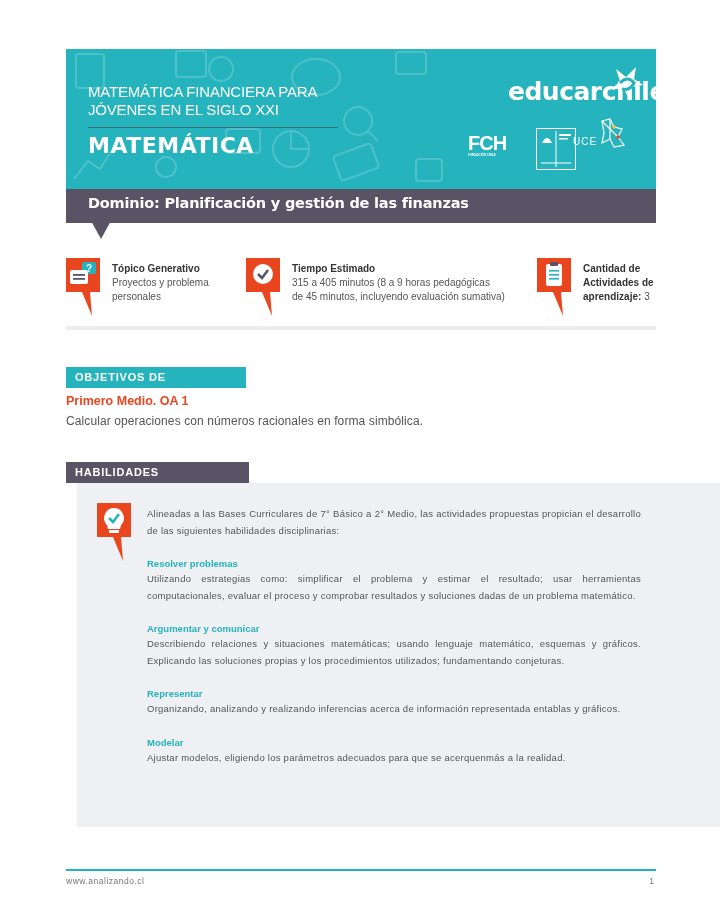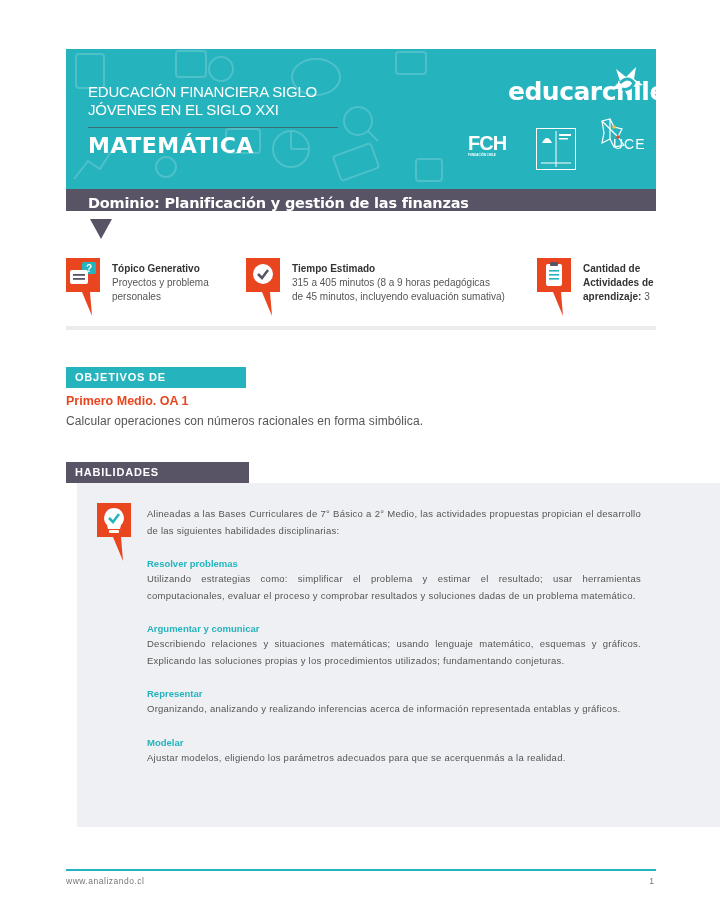--- a/index.html
+++ b/index.html
@@ -31,26 +31,26 @@
   .logo-fch {
     position: absolute; left: 402px; top: 83px; color: #fff;
     font-family: Liberation Sans, sans-serif; font-weight: bold; font-size: 20px; letter-spacing: -1px;
   }
   .logo-fch small { display: block; font-size: 3px; letter-spacing: 0; margin-top: -2px; }
   .logo-gob {
     position: absolute; left: 470px; top: 79px; width: 40px; height: 42px;
     border: 1.5px solid #fff;
   }
   .logo-uce {
-    position: absolute; left: 507px; top: 87px; color: #fff; font-size: 14px; letter-spacing: 1px; margin-left: 40px;
+    position: absolute; left: 507px; top: 87px; color: #fff; font-size: 10px; letter-spacing: 1px;
   }
   .logo-uce-mark { position: absolute; left: 530px; top: 68px; }
 
   .domain-bar {
-    position: absolute; left: 66px; top: 189px; width: 590px; height: 22px;
+    position: absolute; left: 66px; top: 189px; width: 590px; height: 34px;
     background: #595366;
   }
   .domain-bar-text {
     position: absolute; left: 22px; top: 6px; color: #ffffff;
     font-family: "DejaVu Sans", sans-serif; font-weight: bold; font-size: 14.5px; letter-spacing: -0.2px;
   }
   .domain-pointer {
     position: absolute; left: 90px; top: 219px; width: 0; height: 0;
     border-left: 11px solid transparent; border-right: 11px solid transparent;
     border-top: 20px solid #595366;
@@ -115,21 +115,21 @@
       <line x1="225" y1="100" x2="243" y2="100"></line>
       <rect x="160" y="80" width="34" height="24" rx="3"></rect>
       <rect x="270" y="100" width="40" height="26" rx="3" transform="rotate(-20 290 113)"></rect>
       <rect x="330" y="3" width="30" height="22" rx="3"></rect>
       <polyline points="8,130 22,112 34,120 48,98"></polyline>
       <circle cx="100" cy="118" r="10"></circle>
       <rect x="350" y="110" width="26" height="22" rx="3"></rect>
     </g>
   </svg>
   <div class="banner-title">
-    <span>EDUCACIÓN FINANCIERA SIGLO</span>
+    <span>MATEMÁTICA FINANCIERA PARA</span>
     <span>JÓVENES EN EL SIGLO XXI</span>
   </div>
   <div class="banner-rule"></div>
   <div class="banner-subject">MATEMÁTICA</div>
 
   <div class="brand">educarchile</div>
   <svg class="brand-mark" width="34" height="40" viewBox="0 0 34 40">
     <path d="M6 4 L16 12 L26 2 L24 14 L33 20 L22 22 L20 36 L14 24 L2 24 L10 16 Z" fill="#ffffff"></path>
     <path d="M10 18 Q18 10 24 18 Q20 26 12 24" fill="none" stroke="#25b3bd" stroke-width="3"></path>
   </svg>

